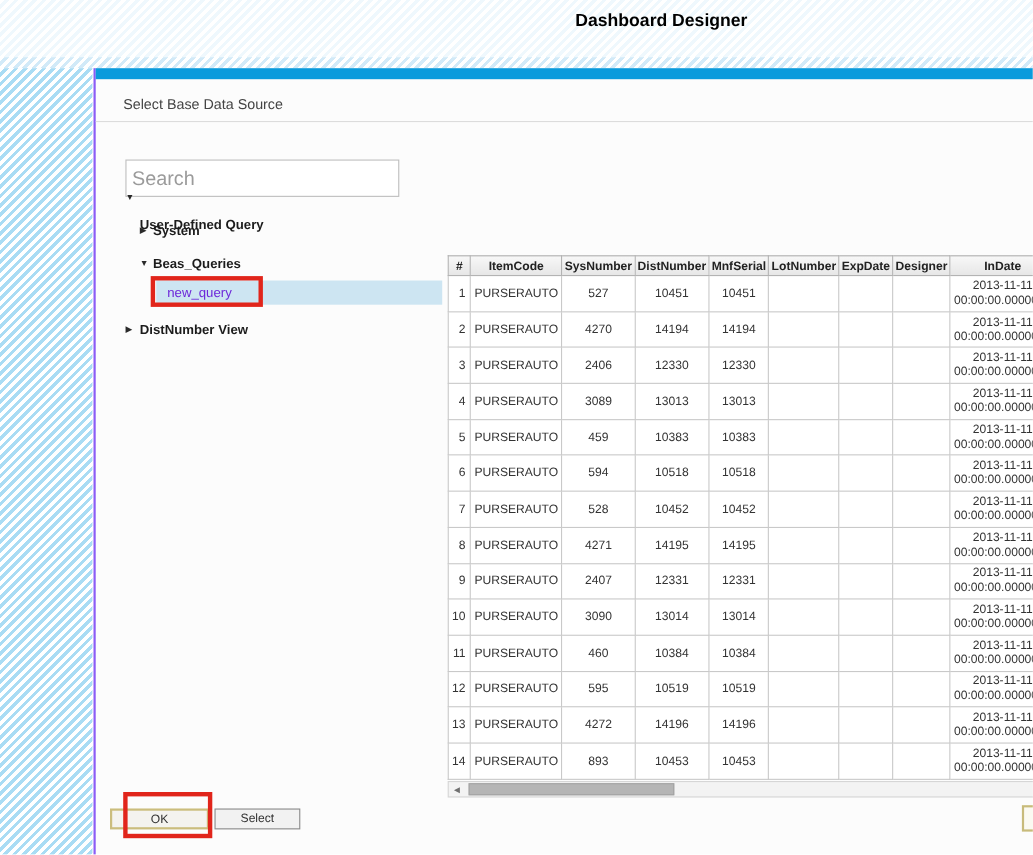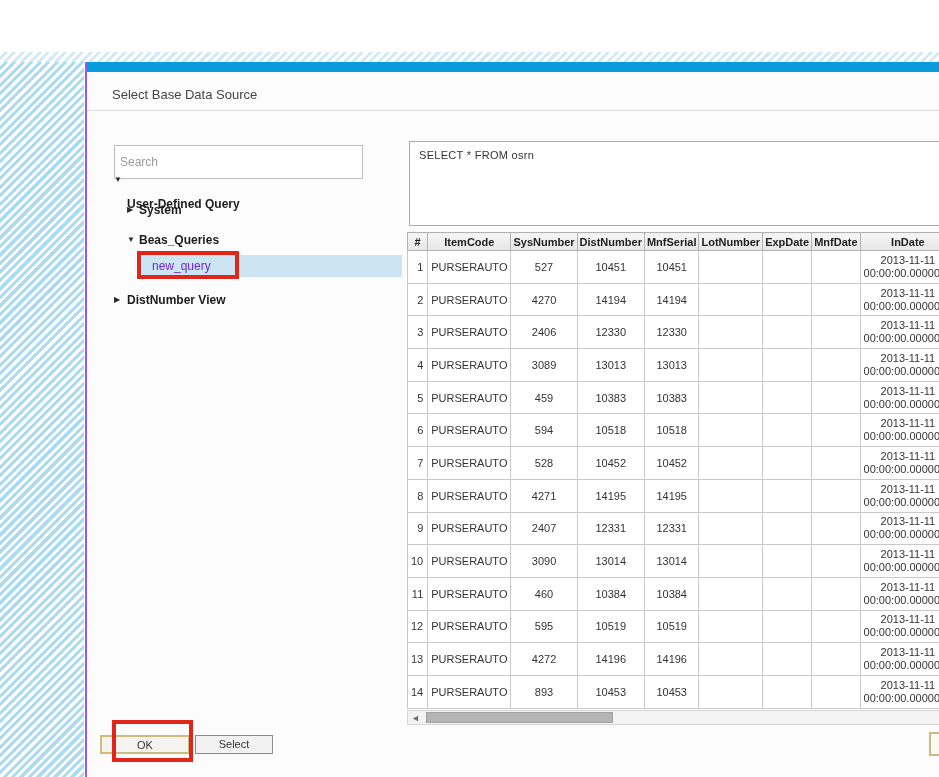--- a/index.html
+++ b/index.html
@@ -30,21 +30,21 @@
     position:absolute; left:85px; top:62px; width:854px; height:715px;
     background:#fcfcfc; border-left:2px solid #8b5cf6;
   }
   .blue-bar { position:absolute; left:0; top:0; width:100%; height:10px; background:#0a9bdc; }
   .dialog-title { position:absolute; left:25px; top:25px; font-size:13px; color:#444; }
   .title-sep { position:absolute; left:0; top:48px; width:100%; height:0; border-top:1px solid #dcdcdc; }
   
   .search {
     position:absolute; left:27px; top:83px; width:249px; height:17px;
     border:1px solid #bdbdbd; background:#fff; padding:16px 5px;
-    font-family:"Liberation Sans",sans-serif; font-size:12px; color:#333; outline:none;
+    font-family:"Liberation Sans",sans-serif; font-size:18px; color:#333; outline:none;
   }
   .search::placeholder { color:#9b9b9b; }
   .tree-item { position:absolute; height:18px; font-size:12px; color:#1c1c1c; cursor:default; white-space:nowrap; }
   .tree-item .arrow { position:absolute; top:3px; font-size:8px; color:#2a2a2a; }
   .tree-item .lbl { position:absolute; top:1px; font-weight:bold; }
   .tree-item.leaf .lbl { font-weight:normal; color:#6d28d9; }
   .tree-item.selected {
     background:#cde5f2; height:22px; width:260px;
   }
   .tree-item.selected .lbl { top:4px; }
@@ -102,20 +102,23 @@
   
   .annot { position:absolute; border:4px solid #e1251b; background:transparent; pointer-events:none; }
   .annot-tree { left:50px; top:189px; width:102px; height:28px; }
   .annot-ok   { left:25px; top:658px; width:81px;  height:42px; }
 </style>
 </head>
 <body>
 
 <div class="page">
 
+  <div class="top-header">
+    <div class="app-title">Dashboard Designer</div>
+  </div>
   <div class="header-band"></div>
   <div class="left-stripes"></div>
 
   <div class="dialog">
     <div class="blue-bar"></div>
     <div class="dialog-title">Select Base Data Source</div>
     <div class="title-sep"></div>
 
     <input class="search" type="text" placeholder="Search" style="">
 
@@ -134,21 +137,20 @@
         </div>
         <div class="tree-item leaf selected" style="top: 193px; left: 55px;">
           <span class="lbl" style="left: 10px;">new_query</span>
         </div>
         <div class="tree-item" style="top: 230px; left: 0px;">
           <span class="arrow" style="left: 27px;">▶</span>
           <span class="lbl" style="left: 40px;">DistNumber View</span>
         </div>
       </div>
 
-    <div class="sqlbox">SELECT * FROM osrn</div>
 
     <table class="grid">
       <colgroup id="grid-cols">
           <col style="width: 22px;">
           <col style="width: 70px;">
           <col style="width: 63px;">
           <col style="width: 67px;">
           <col style="width: 56px;">
           <col style="width: 62px;">
           <col style="width: 52px;">
@@ -157,21 +159,21 @@
         </colgroup>
       <thead>
           <tr id="grid-head">
             <th>#</th>
             <th>ItemCode</th>
             <th>SysNumber</th>
             <th>DistNumber</th>
             <th>MnfSerial</th>
             <th>LotNumber</th>
             <th>ExpDate</th>
-            <th>MnfDate</th>
+            <th>Designer</th>
             <th>InDate</th>
           </tr>
         </thead>
       <tbody id="grid-body">
           <tr>
             <td class="c-num">1</td>
             <td class="c-item">PURSERAUTO</td>
             <td>527</td>
             <td>10451</td>
             <td>10451</td>

